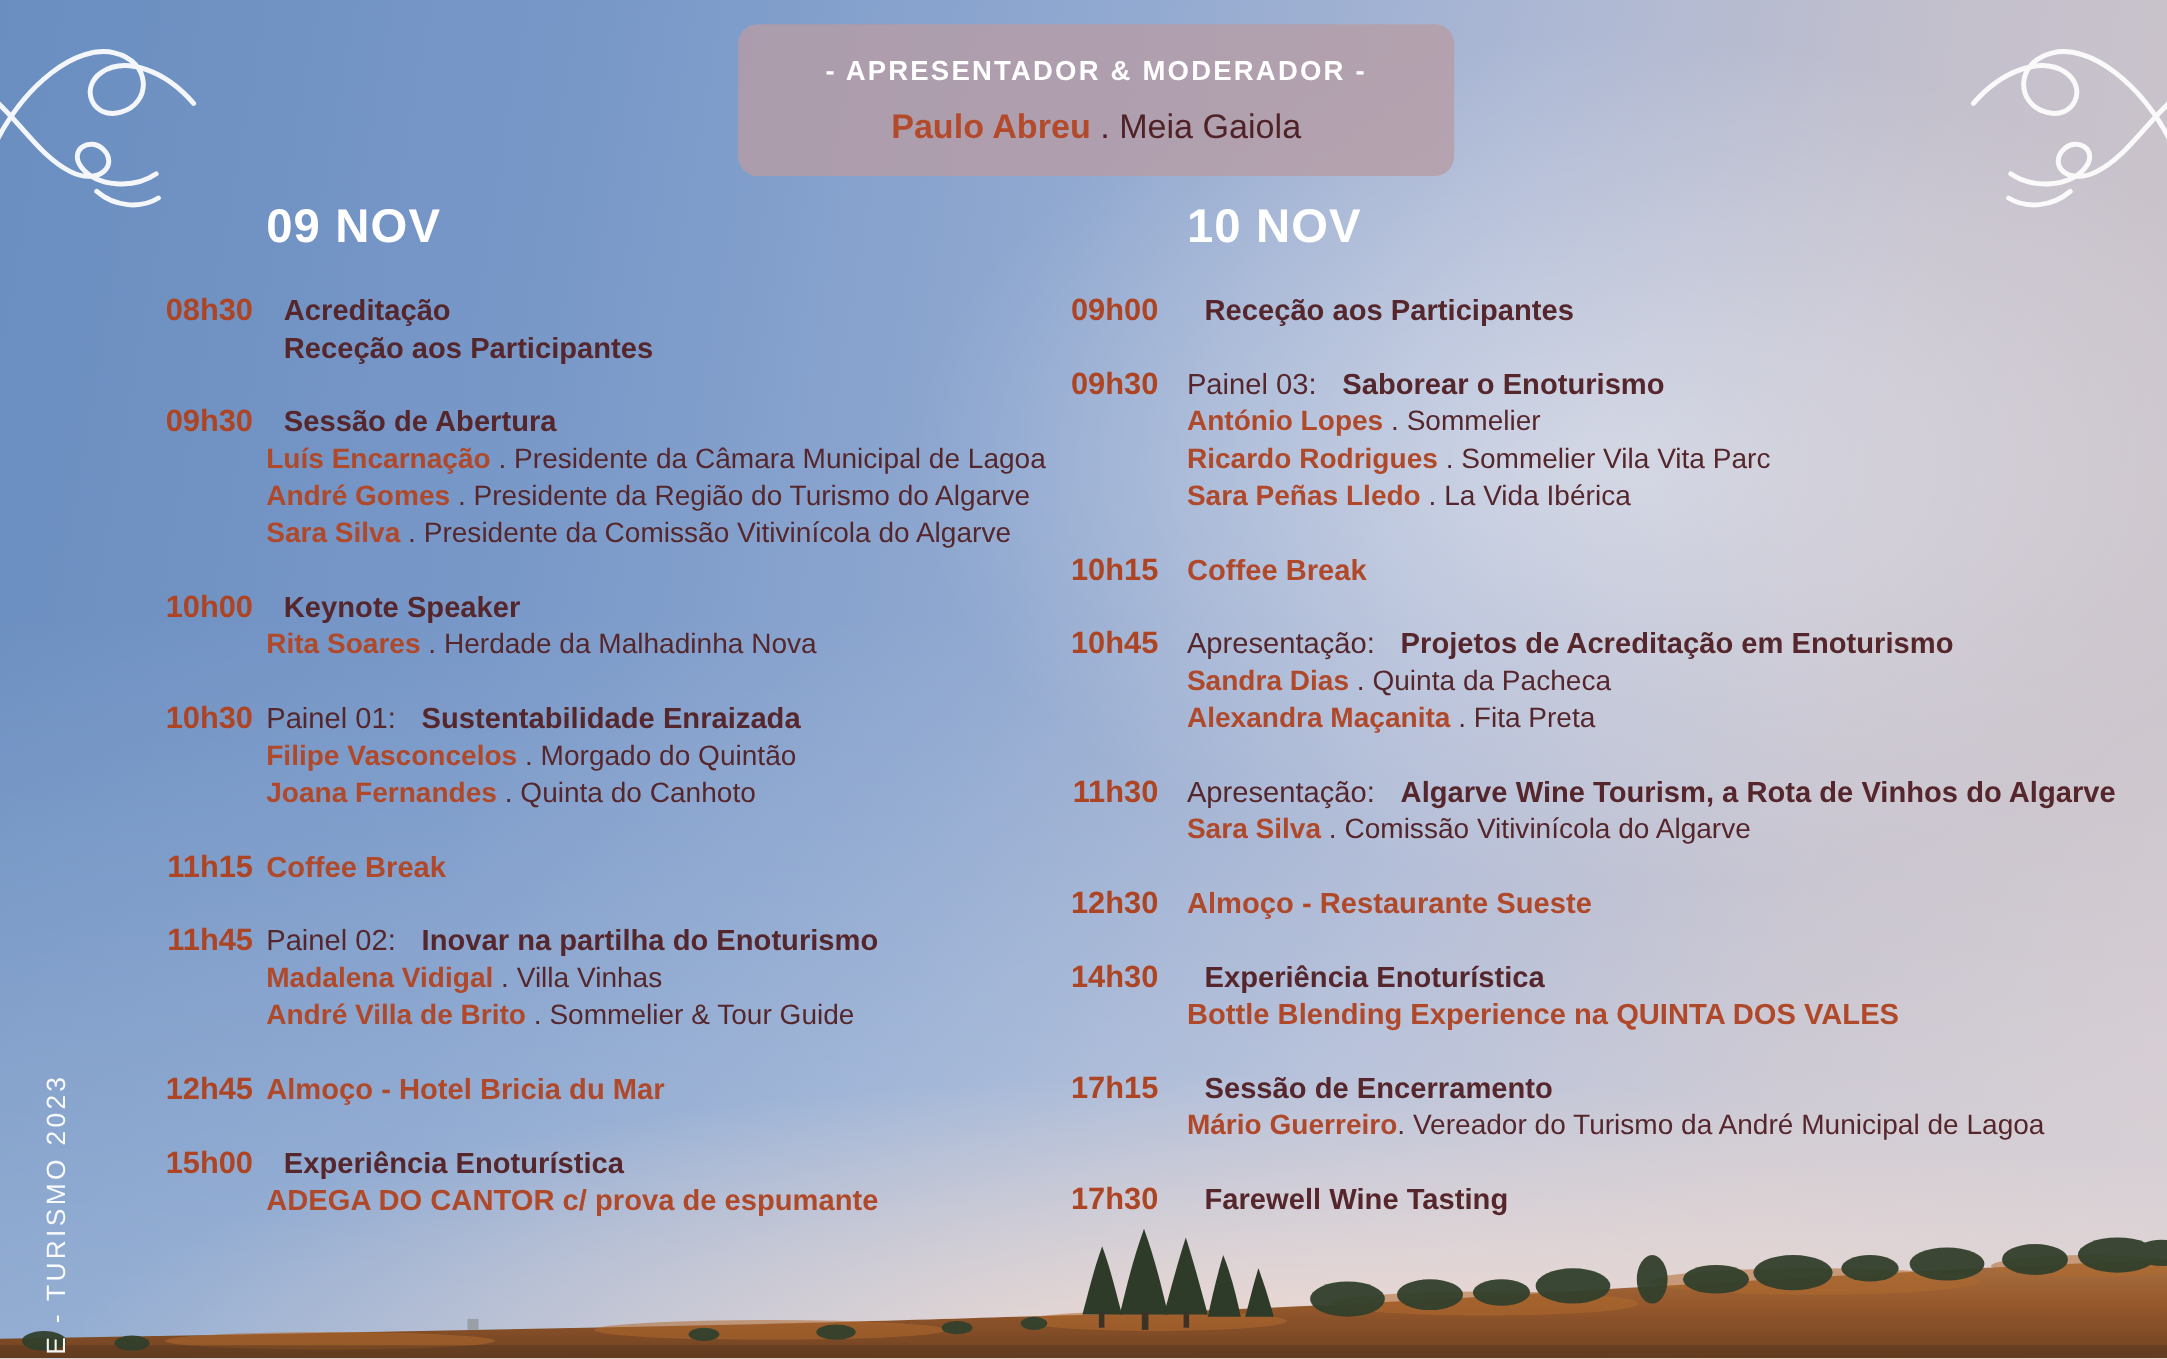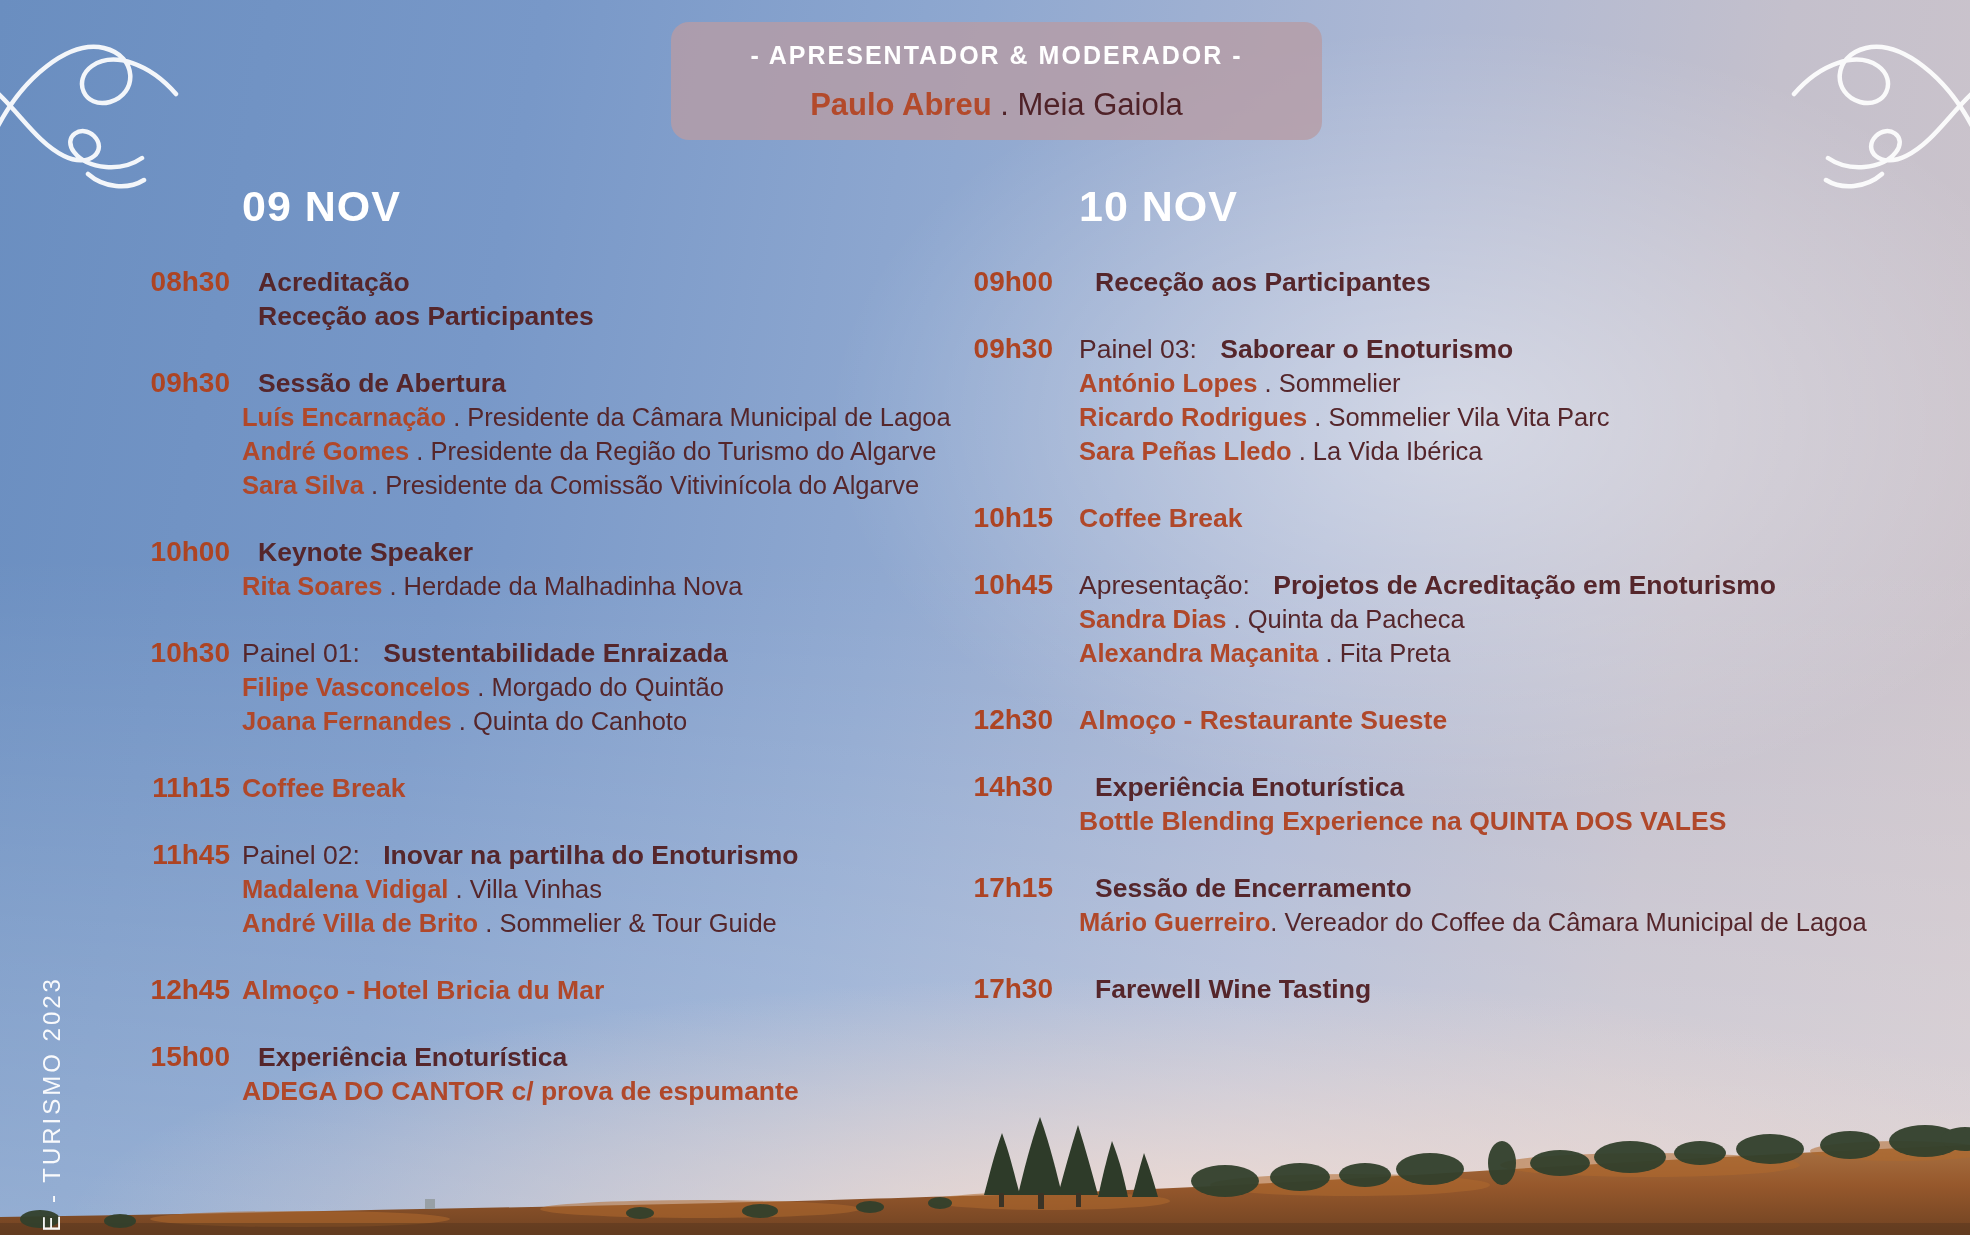--- a/index.html
+++ b/index.html
@@ -10,21 +10,21 @@
       radial-gradient(ellipse 900px 560px at 74% 34%, rgba(255,255,255,.42), rgba(255,255,255,0) 70%),
       radial-gradient(ellipse 1500px 360px at 58% 100%, rgba(247,221,207,.88), rgba(247,221,207,0) 72%),
       linear-gradient(to bottom, rgba(255,255,255,0) 45%, rgba(255,255,255,.16) 78%, rgba(255,255,255,.26) 100%),
       linear-gradient(100deg,#6a8ec0 0%,#7898c8 25%,#8fa8d0 45%,#adb8d4 65%,#c4c0cc 82%,#cfc5cb 100%);
   }
   .swirl{position:absolute;}
   #swirl-tl{left:-8px;top:14px;}
   #swirl-tr{right:-8px;top:14px;}
 
   .badge{
-    position:absolute;left:671px;top:22px;width:651px;height:118px;
+    position:absolute;left:671px;top:22px;width:651px;height:138px;
     background:rgba(182,156,165,.8);border-radius:18px;
     display:flex;flex-direction:column;align-items:center;justify-content:center;gap:18px;
   }
   .badge-title{color:#ffffff;font-weight:bold;font-size:25px;letter-spacing:2px;}
   .badge-line2{font-size:31px;line-height:34px;}
   .badge-name{color:#b34a2b;font-weight:bold;}
   .badge-sep{color:#4f2228;font-weight:500;}
   .badge-aff{color:#4f2228;font-weight:500;}
 
   .day{position:absolute;top:183px;}
@@ -176,41 +176,48 @@
 
     <div class="event">
       <div class="time">10h45</div>
       <div class="lines">
         <div class="line title"><span class="dr">Apresentação:&nbsp;</span><span class="db">Projetos de Acreditação em Enoturismo</span></div>
         <div class="line"><span class="ob">Sandra Dias</span><span class="dr">&nbsp;.&nbsp;</span><span class="dr">Quinta da Pacheca</span></div>
         <div class="line"><span class="ob">Alexandra Maçanita</span><span class="dr">&nbsp;.&nbsp;</span><span class="dr">Fita Preta</span></div>
       </div>
     </div>
 
+    <div class="event">
+      <div class="time">11h30</div>
+      <div class="lines">
+        <div class="line title"><span class="dr">Apresentação:&nbsp;</span><span class="db">Algarve Wine Tourism, a Rota de Vinhos do Algarve</span></div>
+        <div class="line"><span class="ob">Sara Silva</span><span class="dr">&nbsp;.&nbsp;</span><span class="dr">Comissão Vitivinícola do Algarve</span></div>
+      </div>
+    </div>
 
     <div class="event">
       <div class="time">12h30</div>
       <div class="lines">
         <div class="line title"><span class="ob">Almoço - Restaurante Sueste</span></div>
       </div>
     </div>
 
     <div class="event">
       <div class="time">14h30</div>
       <div class="lines">
         <div class="line title"><span class="db">Experiência Enoturística</span></div>
         <div class="line title"><span class="or">Bottle Blending Experience na&nbsp;</span><span class="ob">QUINTA DOS VALES</span></div>
       </div>
     </div>
 
     <div class="event">
       <div class="time">17h15</div>
       <div class="lines">
         <div class="line title"><span class="db">Sessão de Encerramento</span></div>
-        <div class="line"><span class="ob">Mário Guerreiro</span><span class="dr">.&nbsp;</span><span class="dr">Vereador do Coffee da Câmara Municipal de Lagoa</span></div>
+        <div class="line"><span class="ob">Mário Guerreiro</span><span class="dr">.&nbsp;</span><span class="dr">Vereador do Turismo da André Municipal de Lagoa</span></div>
       </div>
     </div>
 
     <div class="event">
       <div class="time">17h30</div>
       <div class="lines">
         <div class="line title"><span class="db">Farewell Wine Tasting</span></div>
       </div>
     </div>
   </div>

